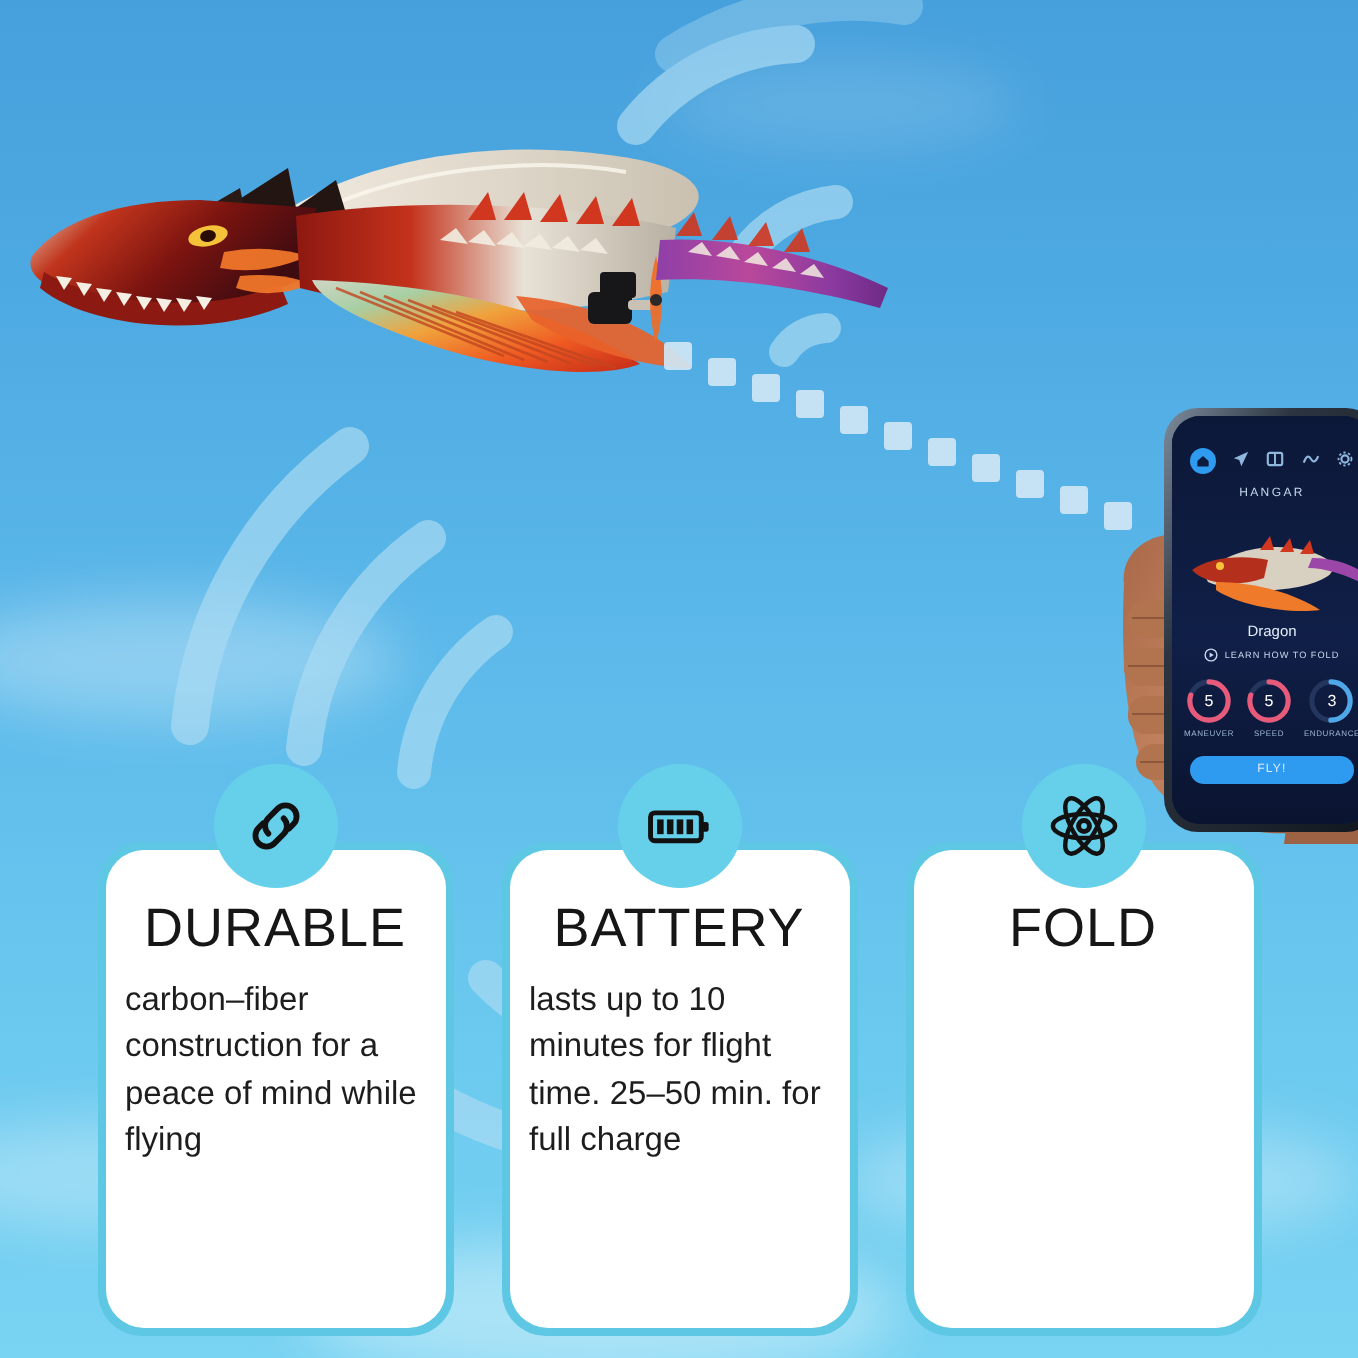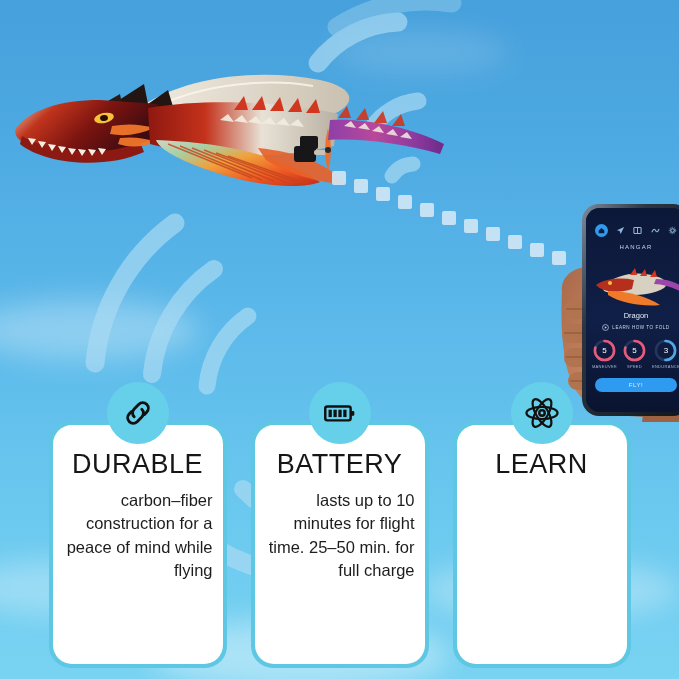--- a/index.html
+++ b/index.html
@@ -58,21 +58,21 @@
     width:100%;height:100%;background:#ffffff;border-radius:19px;
     box-sizing:border-box;
     padding:26px 10px 10px;
     display:flex;flex-direction:column;align-items:center;
   }
   .card-title{
     font-size:27px;font-weight:400;letter-spacing:.5px;color:#161616;
     line-height:1;margin:0 0 11px;text-align:right;
   }
   .card-body{
-    font-size:16.5px;line-height:1.42;color:#1d1d1d;text-align:right;
+    font-size:16.5px;line-height:1.42;color:#1d1d1d;text-align:left;
     margin:0;font-weight:400;
   }
 </style>
 </head>
 <body>
 
 <div class="stage">
 
   <div class="cloud c4"></div>
   <div class="cloud c1"></div>
@@ -422,19 +422,19 @@
             <ellipse cx="22" cy="22" rx="18" ry="7"></ellipse>
             <ellipse cx="22" cy="22" rx="18" ry="7" transform="rotate(60 22 22)"></ellipse>
             <ellipse cx="22" cy="22" rx="18" ry="7" transform="rotate(120 22 22)"></ellipse>
           </g>
           <circle cx="22" cy="22" r="4.6" fill="#111"></circle>
           <circle cx="22" cy="22" r="1.7" fill="#66d0ea"></circle>
         </svg>
       </div>
       <div class="card">
         <div class="card-inner">
-          <div class="card-title">LEARN</div>
+          <div class="card-title">FOLD</div>
         </div>
       </div>
     </div>
 
   </div>
 </div>
 
 </body></html>

